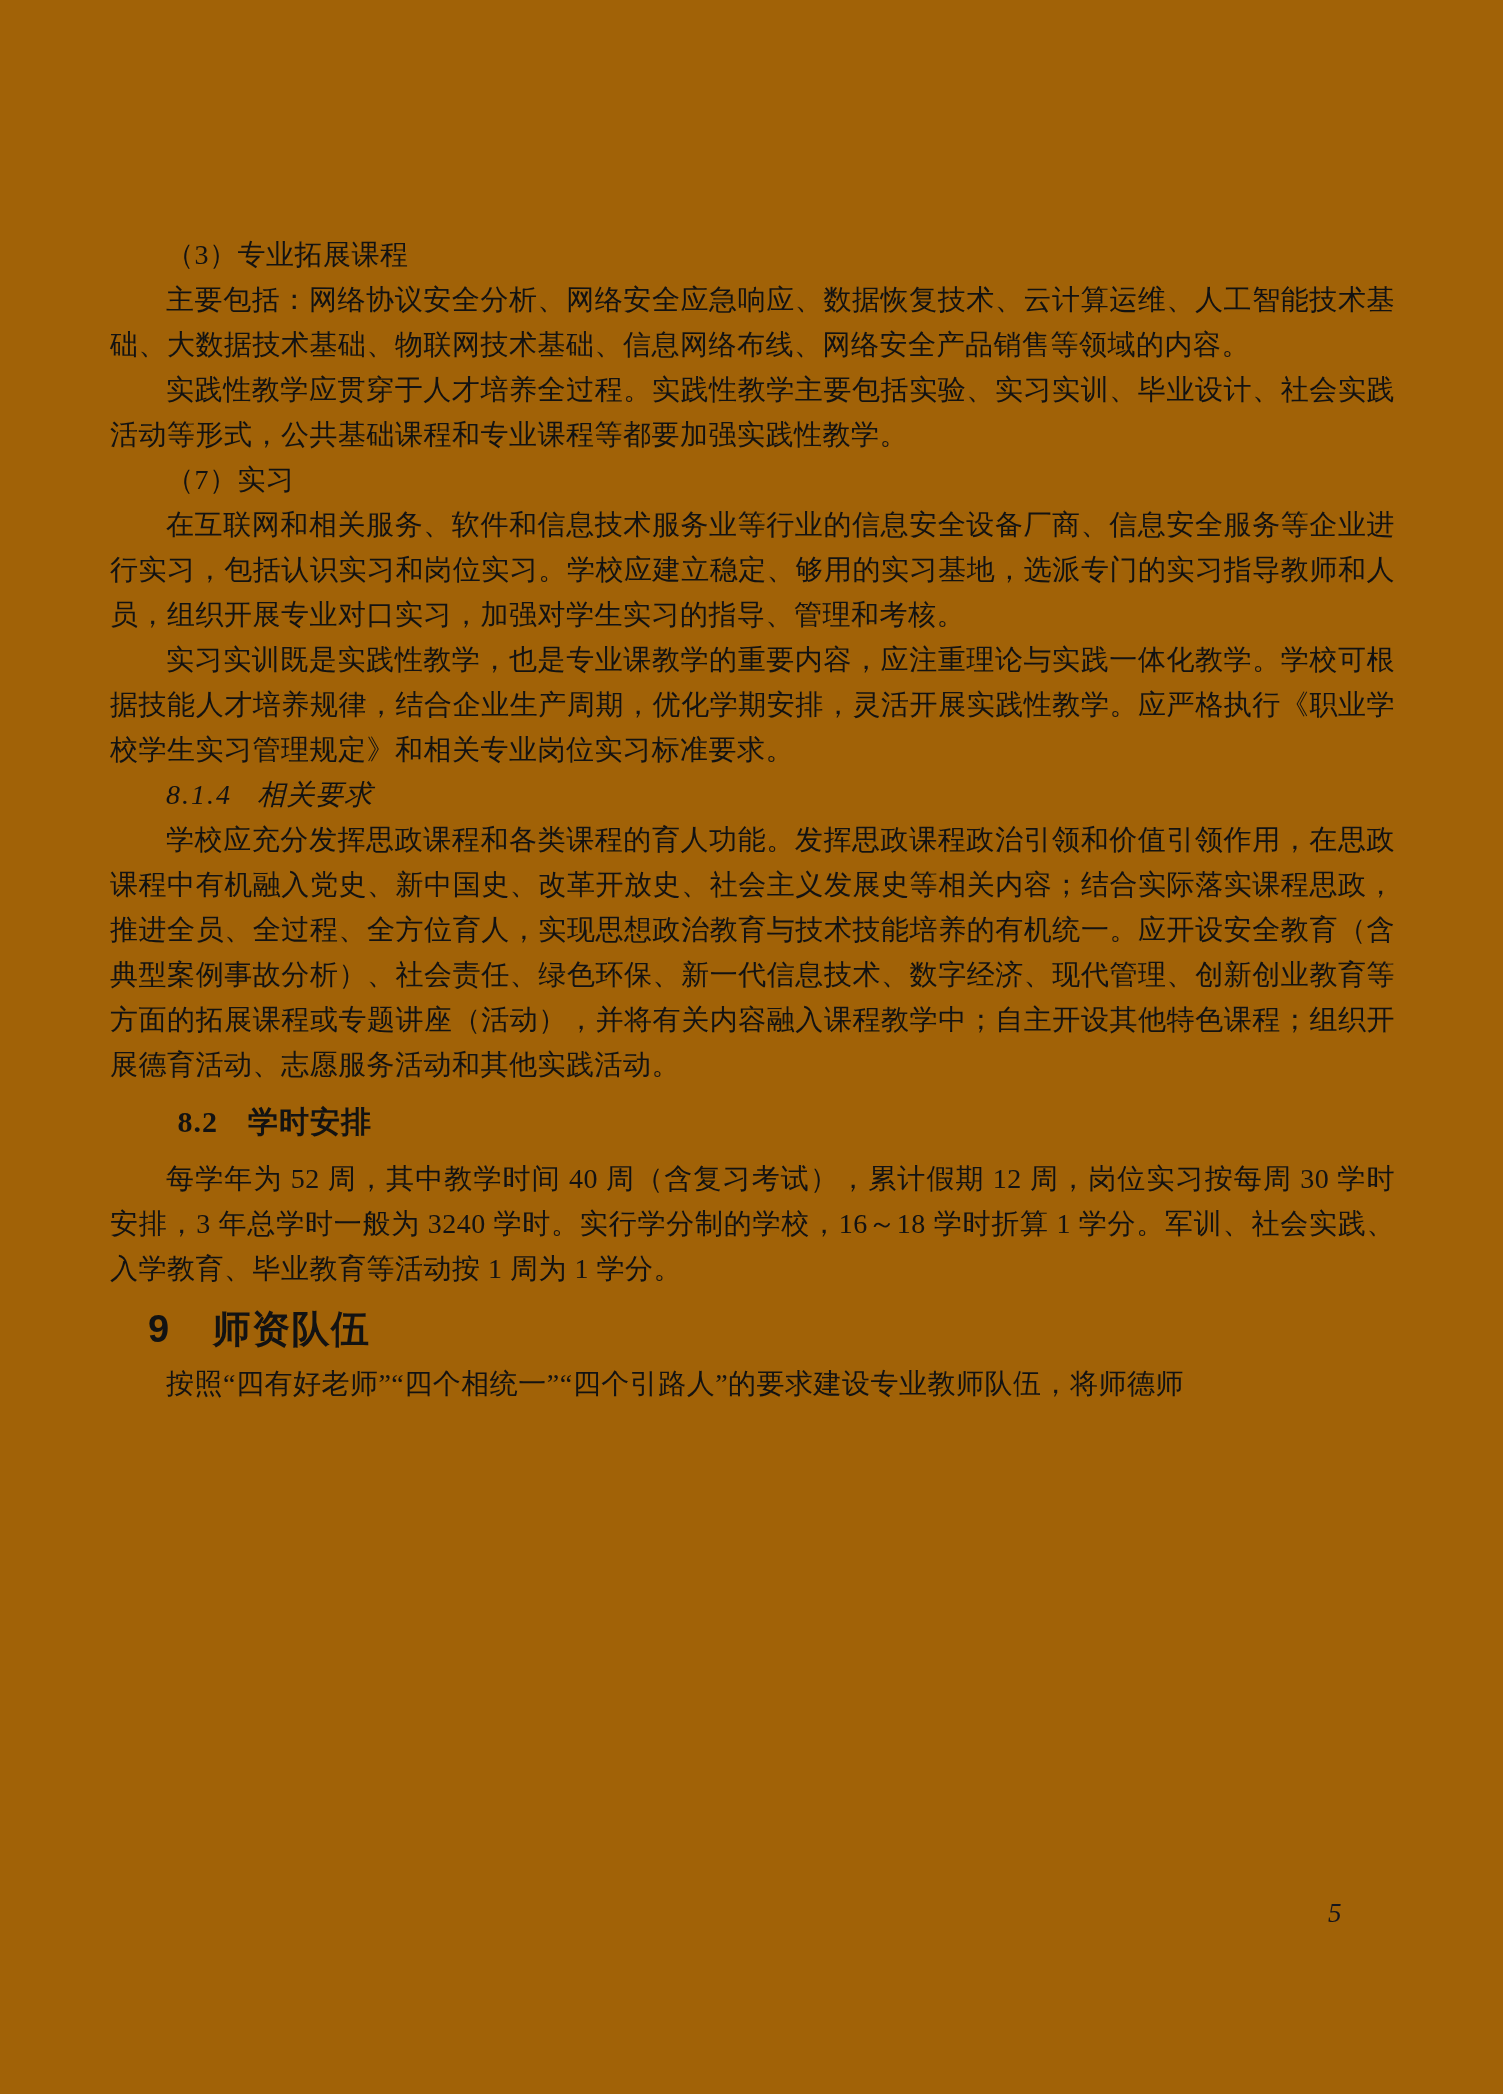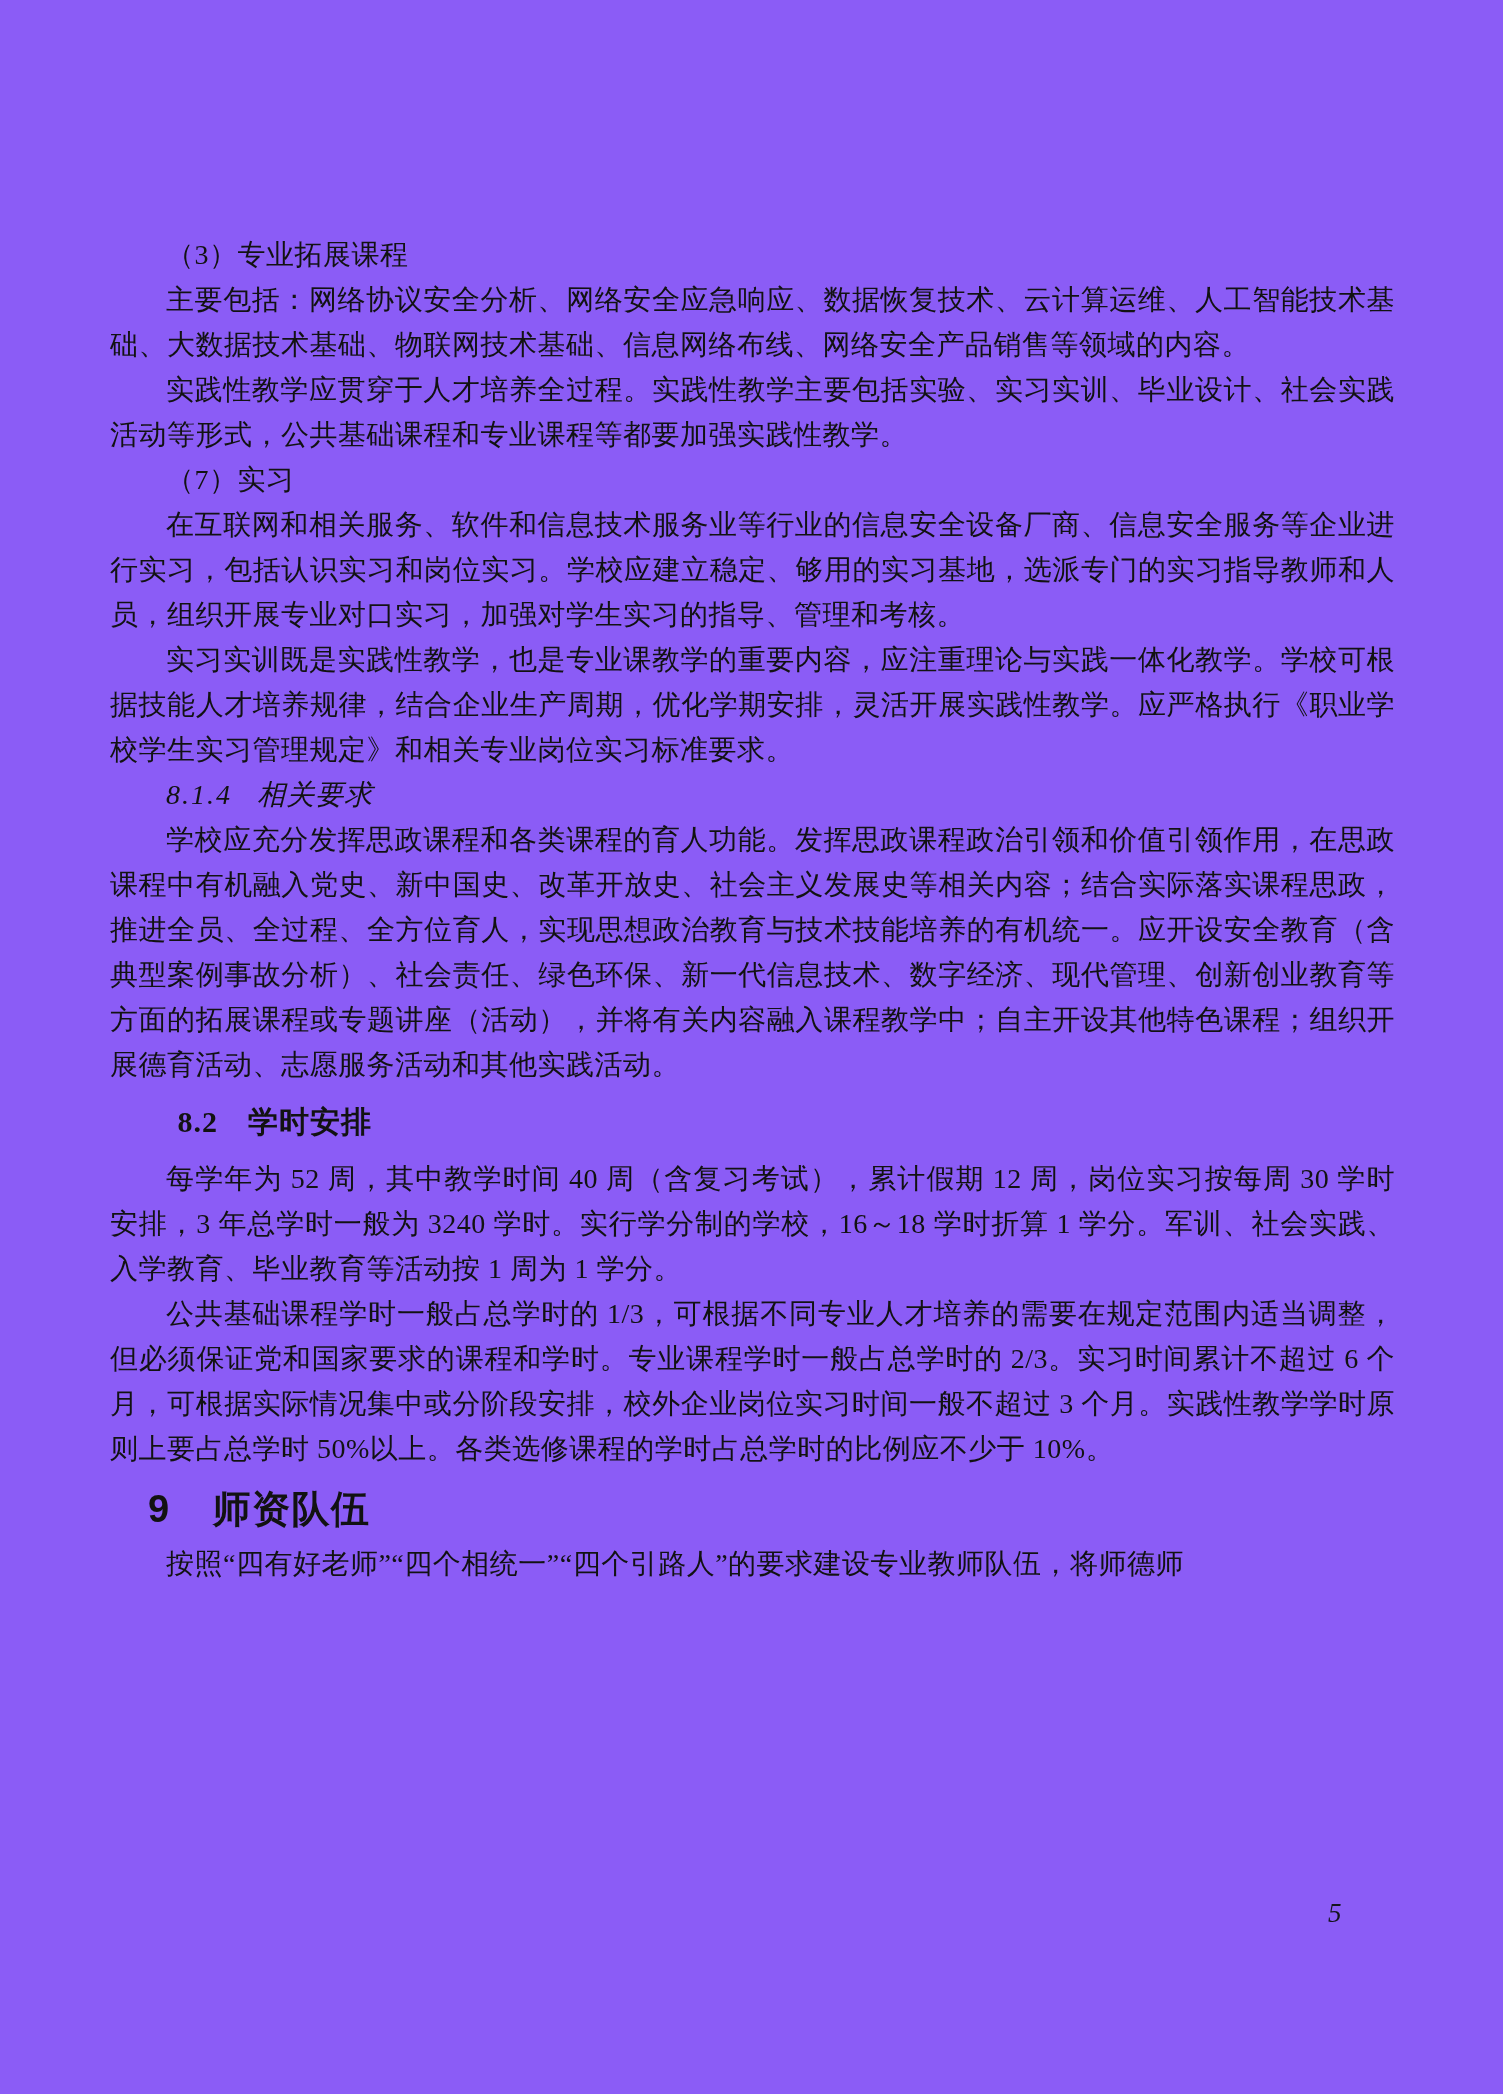--- a/index.html
+++ b/index.html
@@ -4,21 +4,21 @@
 <style>
   html, body {
     margin: 0;
     padding: 0;
     background: #ffffff;
   }
   .page {
     position: relative;
     width: 1503px;
     height: 2094px;
-    background: #8b5cf6;
+    background: #a16207;
     color: #121212;
     font-family: "Liberation Serif", "DejaVu Serif", serif;
     overflow: hidden;
   }
   .content {
     position: absolute;
     left: 110px;
     top: 232px;
     width: 1285px;
   }
@@ -87,18 +87,17 @@
       <p class="para">（3）专业拓展课程</p>
       <p class="para">主要包括：网络协议安全分析、网络安全应急响应、数据恢复技术、云计算运维、人工智能技术基础、大数据技术基础、物联网技术基础、信息网络布线、网络安全产品销售等领域的内容。</p>
       <p class="para">实践性教学应贯穿于人才培养全过程。实践性教学主要包括实验、实习实训、毕业设计、社会实践活动等形式，公共基础课程和专业课程等都要加强实践性教学。</p>
       <p class="para">（7）实习</p>
       <p class="para">在互联网和相关服务、软件和信息技术服务业等行业的信息安全设备厂商、信息安全服务等企业进行实习，包括认识实习和岗位实习。学校应建立稳定、够用的实习基地，选派专门的实习指导教师和人员，组织开展专业对口实习，加强对学生实习的指导、管理和考核。</p>
       <p class="para">实习实训既是实践性教学，也是专业课教学的重要内容，应注重理论与实践一体化教学。学校可根据技能人才培养规律，结合企业生产周期，优化学期安排，灵活开展实践性教学。应严格执行《职业学校学生实习管理规定》和相关专业岗位实习标准要求。</p>
       <p class="h3"><span class="h-num">8.1.4</span><span class="h-title">相关要求</span></p>
       <p class="para">学校应充分发挥思政课程和各类课程的育人功能。发挥思政课程政治引领和价值引领作用，在思政课程中有机融入党史、新中国史、改革开放史、社会主义发展史等相关内容；结合实际落实课程思政，推进全员、全过程、全方位育人，实现思想政治教育与技术技能培养的有机统一。应开设安全教育（含典型案例事故分析）、社会责任、绿色环保、新一代信息技术、数字经济、现代管理、创新创业教育等方面的拓展课程或专题讲座（活动），并将有关内容融入课程教学中；自主开设其他特色课程；组织开展德育活动、志愿服务活动和其他实践活动。</p>
       <p class="h2"><span class="h-num">8.2</span><span class="h-title">学时安排</span></p>
       <p class="para">每学年为 52 周，其中教学时间 40 周（含复习考试），累计假期 12 周，岗位实习按每周 30 学时安排，3 年总学时一般为 3240 学时。实行学分制的学校，16～18 学时折算 1 学分。军训、社会实践、入学教育、毕业教育等活动按 1 周为 1 学分。</p>
-      <p class="para">公共基础课程学时一般占总学时的 1/3，可根据不同专业人才培养的需要在规定范围内适当调整，但必须保证党和国家要求的课程和学时。专业课程学时一般占总学时的 2/3。实习时间累计不超过 6 个月，可根据实际情况集中或分阶段安排，校外企业岗位实习时间一般不超过 3 个月。实践性教学学时原则上要占总学时 50%以上。各类选修课程的学时占总学时的比例应不少于 10%。</p>
       <p class="h1"><span class="h-num">9</span><span class="h-title">师资队伍</span></p>
       <p class="para">按照“四有好老师”“四个相统一”“四个引路人”的要求建设专业教师队伍，将师德师</p>
     </main>
   <div class="page-number">5</div>
 </div>
 
 </body></html>

